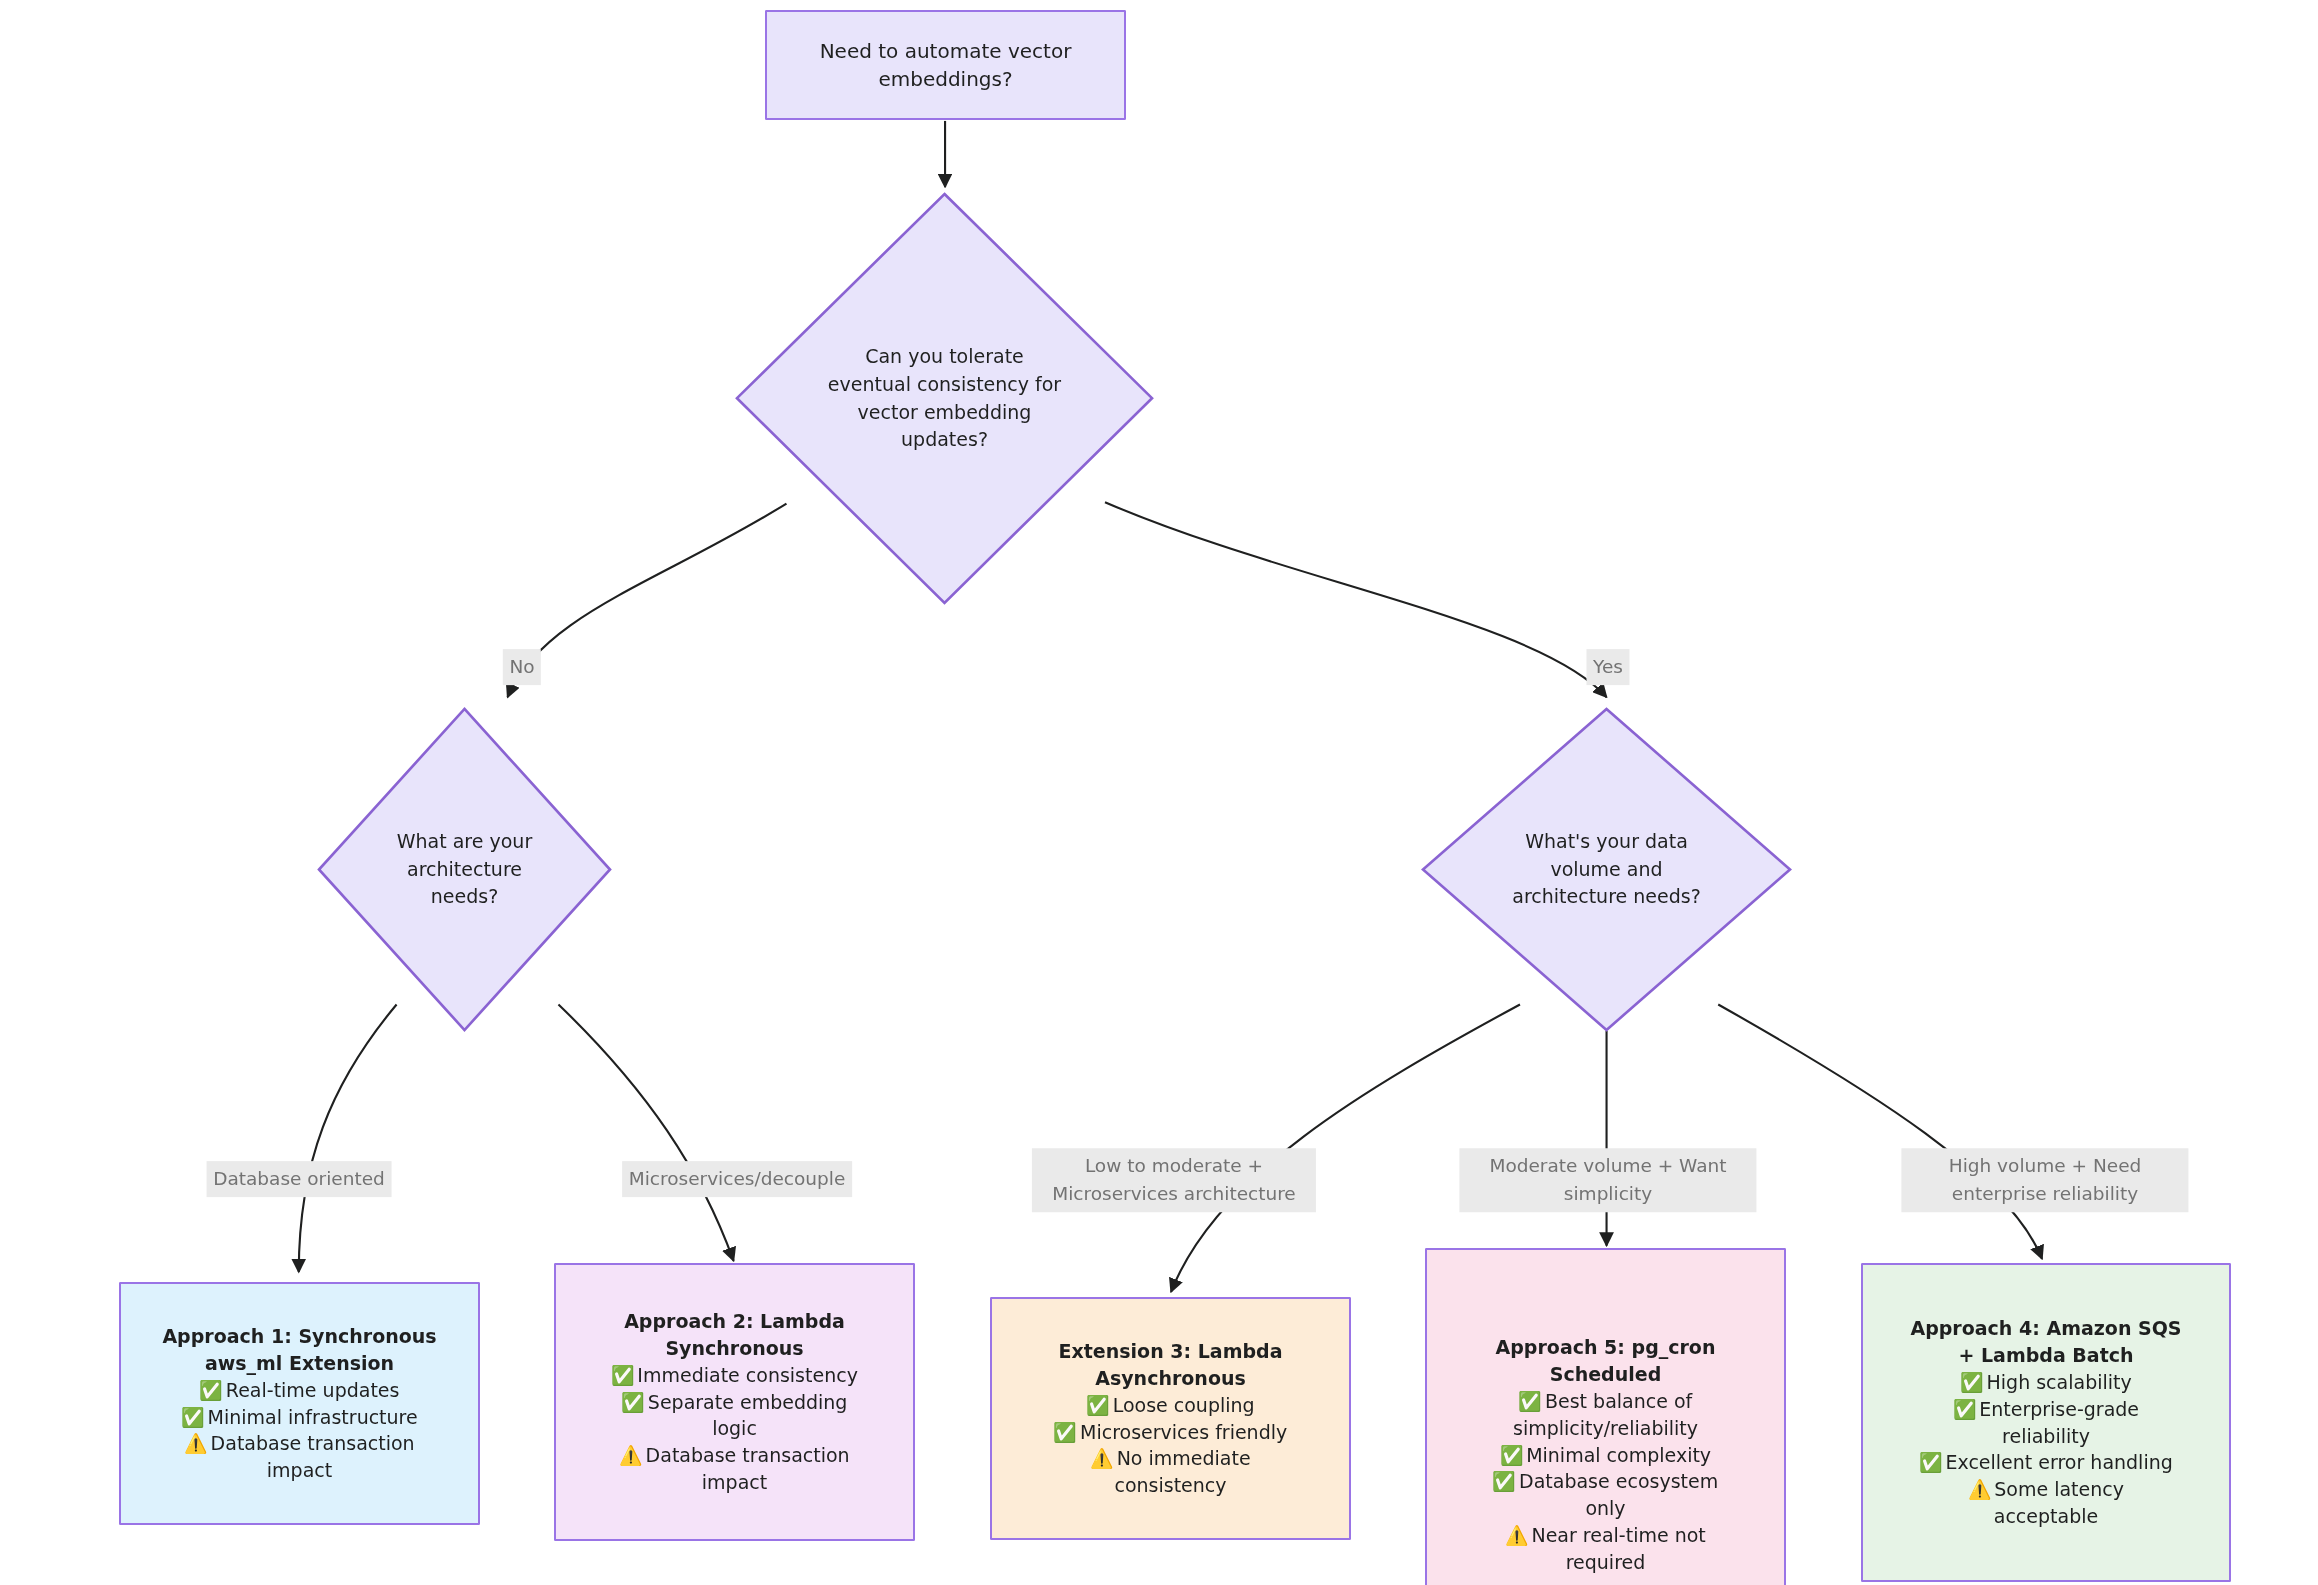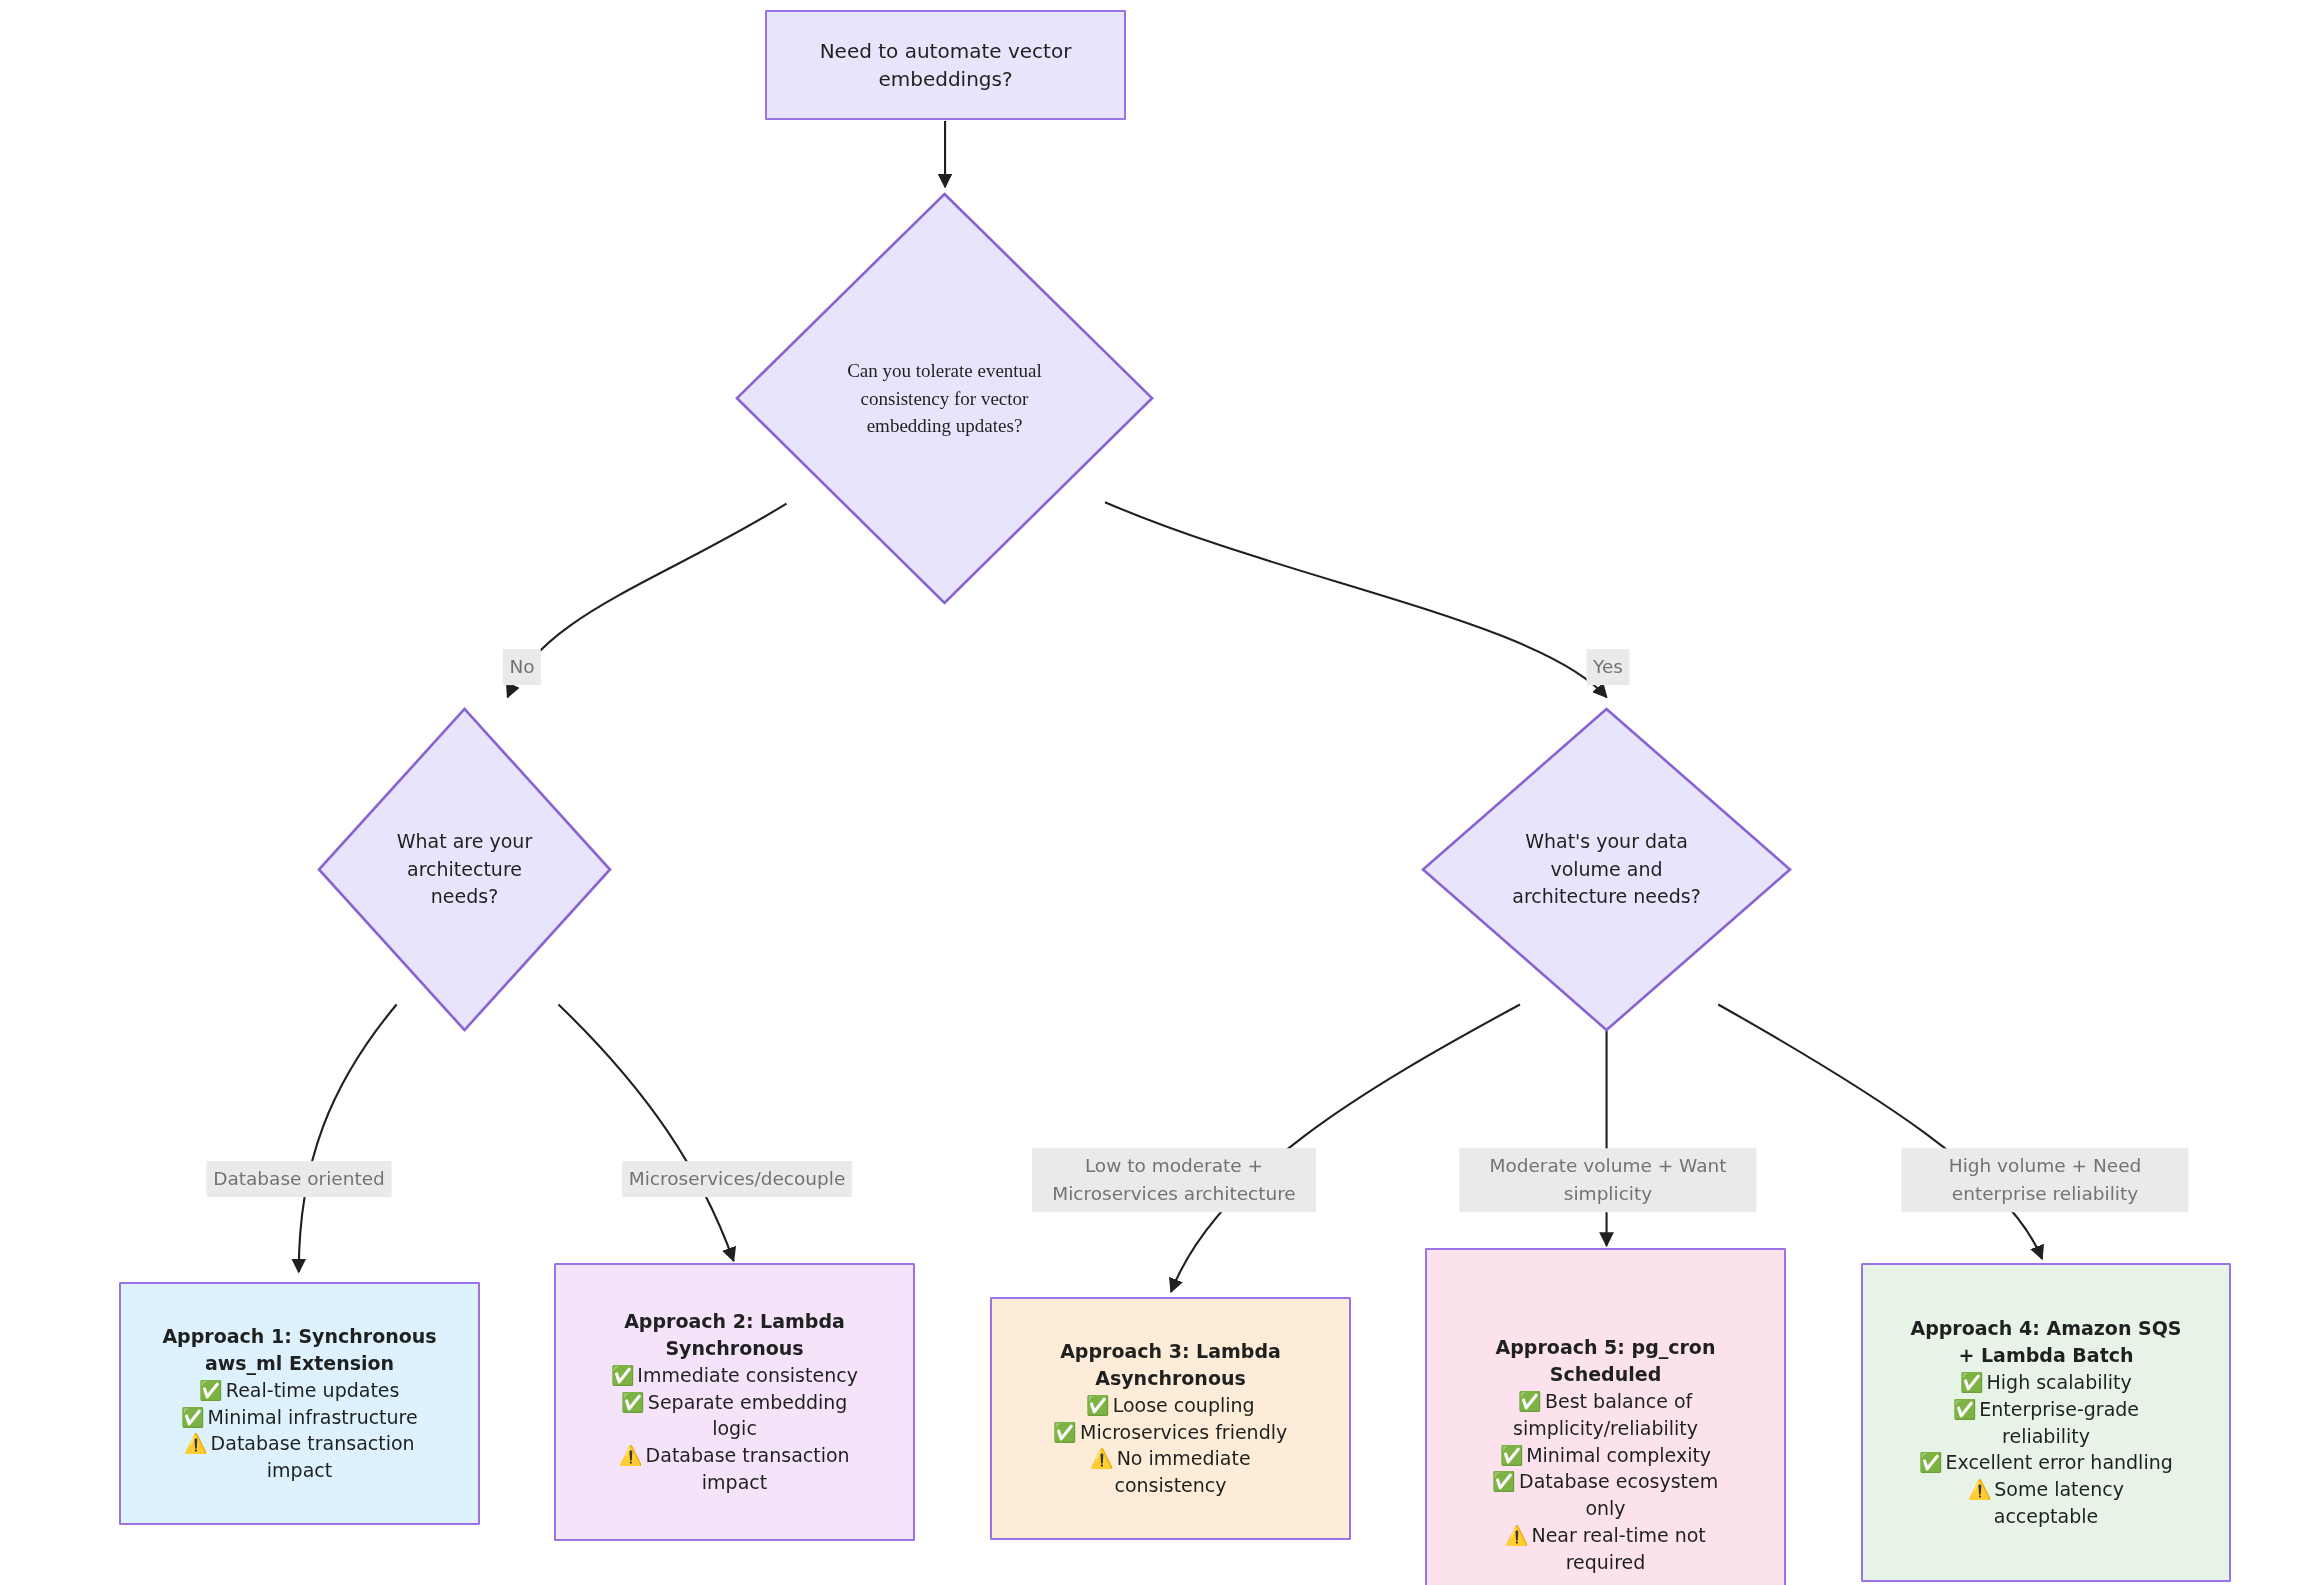--- a/index.html
+++ b/index.html
@@ -124,21 +124,21 @@
   </svg>
 
   <div class="node box fs-title" style="left:765px; top:10px; width:361px; height:110px; background:#e8e4fb; border-color:#9a74e6;">
     <div class="inner">Need to automate vector embeddings?</div>
   </div>
 
   <div class="diamond-wrap" style="left:735px; top:192px; width:419px; height:413px;">
     <svg class="diamond-shape" viewBox="0 0 634 625" preserveAspectRatio="none">
       <polygon points="317,3 631,312 317,622 3,312" fill="#e8e4fb" stroke="#8a63d2" stroke-width="4"></polygon>
     </svg>
-    <div class="diamond-label fs-body" style="max-width:238px;font-family:Liberation Serif, serif;">Can you tolerate eventual consistency for vector embedding updates?</div>
+    <div class="diamond-label fs-body" style="max-width:238px;">Can you tolerate eventual consistency for vector embedding updates?</div>
   </div>
 
   <div class="diamond-wrap" style="left:317px; top:707px; width:295px; height:325px;">
     <svg class="diamond-shape" viewBox="0 0 446 492" preserveAspectRatio="none">
       <polygon points="223,3 443,246 223,489 3,246" fill="#e8e4fb" stroke="#8a63d2" stroke-width="4"></polygon>
     </svg>
     <div class="diamond-label fs-body" style="max-width:182px;">What are your architecture needs?</div>
   </div>
 
   <div class="diamond-wrap" style="left:1421px; top:707px; width:371px; height:325px;">
@@ -180,21 +180,21 @@
         <div class="box-line"><i class="ico tick">✅</i>Immediate consistency</div>
         <div class="box-line"><i class="ico tick">✅</i>Separate embedding</div>
         <div class="box-line">logic</div>
         <div class="box-line"><i class="ico warn">⚠️</i>Database transaction</div>
         <div class="box-line">impact</div>
       </div>
   </div>
 
   <div class="node box fs-body" style="left:990px; top:1297px; width:361px; height:243px; background:#fdecd7;">
     <div class="inner">
-        <div class="box-title box-line">Approach 3: Lambda</div>
+        <div class="box-title box-line">Extension 3: Lambda</div>
         <div class="box-title box-line">Asynchronous</div>
         <div class="box-line"><i class="ico tick">✅</i>Loose coupling</div>
         <div class="box-line"><i class="ico tick">✅</i>Microservices friendly</div>
         <div class="box-line"><i class="ico warn">⚠️</i>No immediate</div>
         <div class="box-line">consistency</div>
       </div>
   </div>
 
   <div class="node box fs-body" style="left:1425px; top:1248px; width:361px; height:414px; background:#fbe2ec;">
     <div class="inner">

